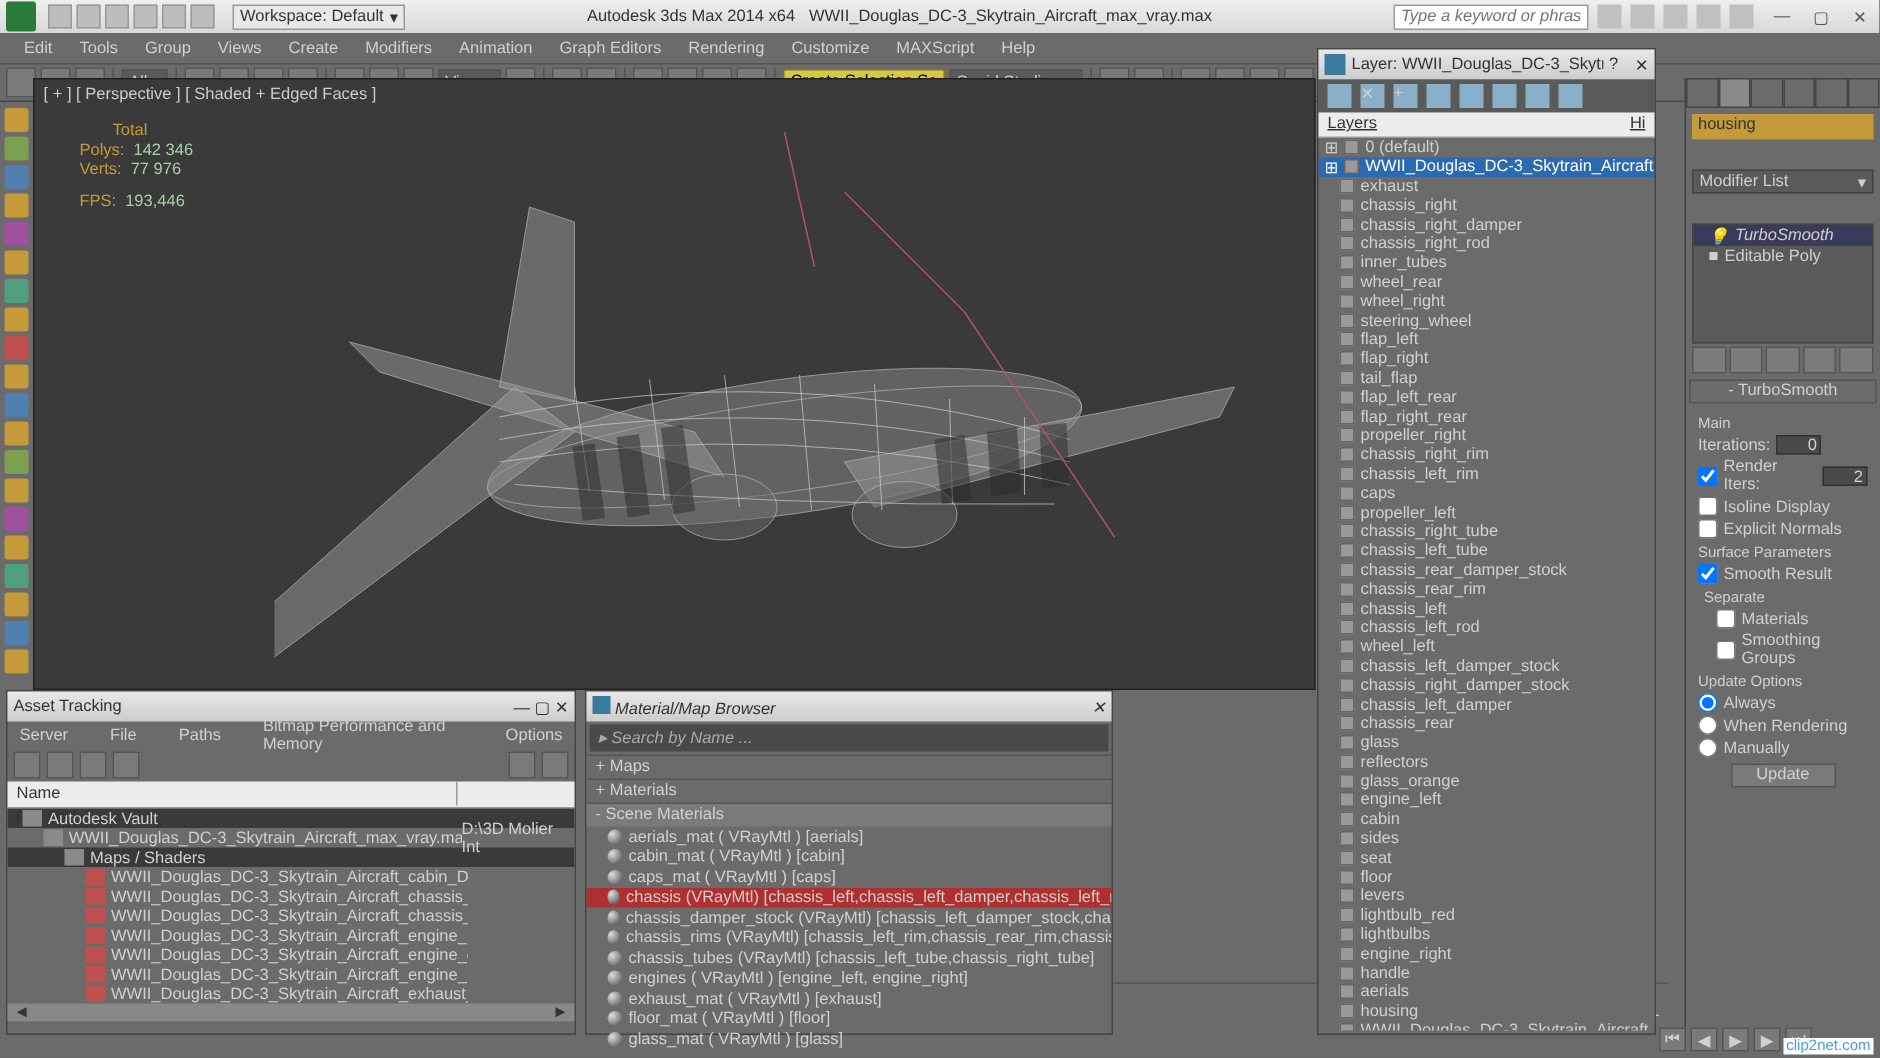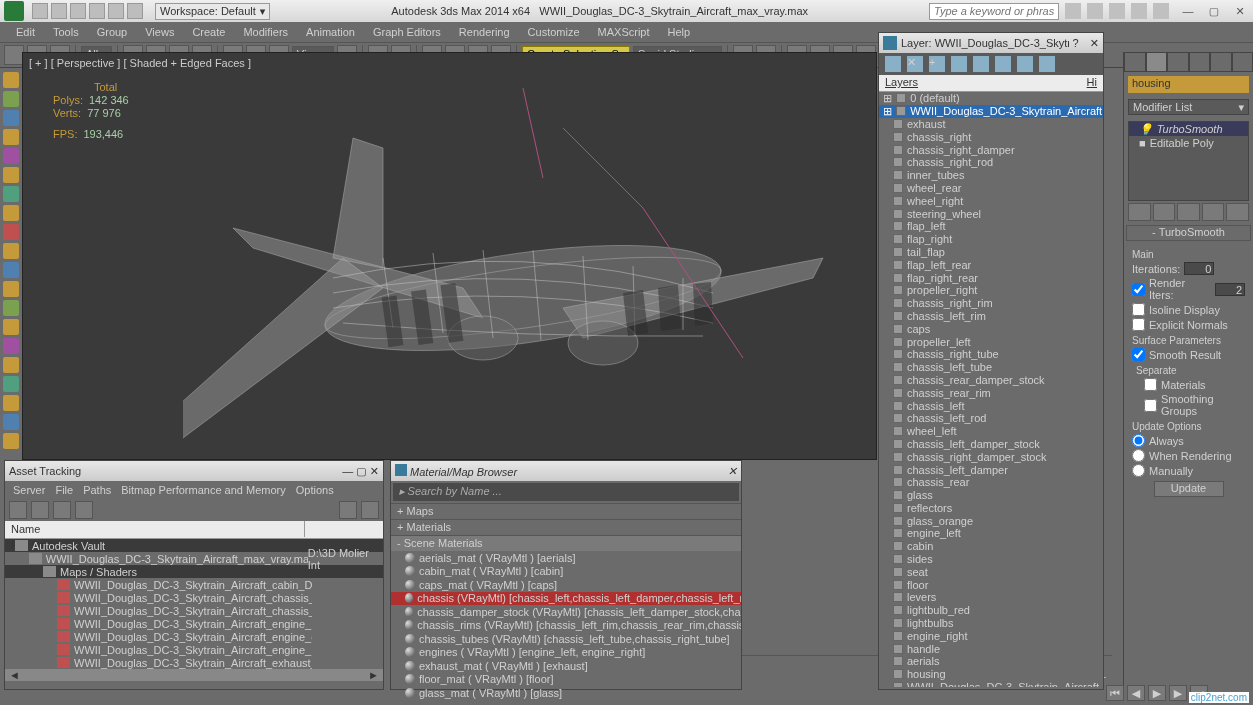--- a/index.html
+++ b/index.html
@@ -36,21 +36,21 @@
 
 .viewport { position:absolute; left:22px; top:52px; width:855px; height:408px; background:#3a3a3a; border:1px solid #222; }
 .viewport .vlabel { position:absolute; left:6px; top:4px; color:#ccc; }
 .viewport .stats { position:absolute; left:30px; top:28px; color:#c49a3a; line-height:13px; }
 .viewport .statv { color:#a8d0a8; display:inline-block; margin-left:6px; }
 .viewport .wire { position:absolute; left:160px; top:25px; width:670px; height:370px; }
 
 
 .asset { position:absolute; left:4px; top:460px; width:380px; height:230px; background:#6b6b6b; border:1px solid #444; }
 .asset .hdr { height:20px; background:linear-gradient(#e8e8e8,#cccccc); color:#333; display:flex; align-items:center; padding:0 4px; justify-content:space-between; }
-.asset .menu { height:18px; display:flex; align-items:center; gap:10px; padding:0 8px; color:#d0d0d0;text-align:right; }
+.asset .menu { height:18px; display:flex; align-items:center; gap:28px; padding:0 8px; color:#d0d0d0; }
 .asset .tb { height:22px; display:flex; align-items:center; padding:0 4px; gap:4px; }
 .asset .tb .ico { width:18px; height:18px; background:#7a7a7a; border:1px solid #555; }
 .asset .cols { height:18px; background:#ececec; color:#333; display:flex; border-bottom:1px solid #999;flex-direction:column; }
 .asset .cols div:first-child { width:300px; padding:2px 6px; border-right:1px solid #999; }
 .asset .cols div:last-child { flex:1; padding:2px 6px; }
 .asset .tree { height:130px; overflow:hidden; background:#6b6b6b; }
 .asset .row { display:flex; height:13px; align-items:center; padding-left:10px; color:#d0d0d0; }
 .asset .row.dark { background:#3a3a3a; }
 .asset .row .i { width:13px; height:11px; background:#8a8a8a; margin-right:4px; }
 .asset .row .ipng { background:#c05050; }
@@ -84,21 +84,21 @@
 .layerp .lrow.top { padding-left:4px; }
 .layerp .lrow.sel { background:#2a6ab0; color:#fff; }
 .layerp .cube { width:10px; height:10px; background:#999; border:1px solid #666; }
 
 
 .cmdp { position:absolute; right:0; top:52px; width:130px; height:640px; background:#6b6b6b; border-left:1px solid #444; }
 .cmdp .tabs { height:20px; display:flex; background:#5a5a5a; }
 .cmdp .tabs .t { flex:1; height:20px; border:1px solid #444; background:#6b6b6b; }
 .cmdp .tabs .t.a { background:#8a8a8a; }
 .cmdp .name { height:17px; background:#c49a3a; margin:4px; color:#333; padding:1px 4px; }
-.cmdp .drop { height:16px; background:#5a5a5a; margin:6px 4px; padding:1px 4px; border:1px solid #444; }
+.cmdp .drop { height:16px; background:#5a5a5a; margin:20px 4px; padding:1px 4px; border:1px solid #444; }
 .cmdp .stack { height:80px; background:#5a5a5a; margin:2px 4px; border:1px solid #444; }
 .cmdp .stack .srow { height:14px; padding:1px 10px; display:flex; align-items:center; gap:4px; }
 .cmdp .stack .srow.sel { background:#3a3a5a; font-style:italic; }
 .cmdp .btns { height:18px; display:flex; gap:2px; margin:2px 4px; }
 .cmdp .btns .b { flex:1; background:#7a7a7a; border:1px solid #555; }
 .cmdp .roll { margin:4px 2px; }
 .cmdp .rhdr { height:16px; background:#6b6b6b; text-align:center; border:1px solid #555; }
 .cmdp .rbody { padding:4px 6px; background:#6b6b6b; }
 .cmdp .rbody label { display:flex; align-items:center; gap:4px; margin:2px 0; font-size:10px; }
 .cmdp .rbody .sect { color:#d0d0d0; margin:4px 0 2px; font-size:10px; }
@@ -224,21 +224,21 @@
   <div class="ico" style="background:#c49a3a"></div>
   <div class="ico" style="background:#50a080"></div>
   <div class="ico" style="background:#c49a3a"></div>
   <div class="ico" style="background:#5080b0"></div>
   <div class="ico" style="background:#c49a3a"></div>
 </div>
 
 <div class="viewport">
   <div class="vlabel">[ + ] [ Perspective ] [ Shaded + Edged Faces ]</div>
   <div class="stats">
-    <div style="margin-left:41px"><span>Total</span></div>
+    <div style="margin-left:22px"><span>Total</span></div>
     <div><span>Polys:</span><span class="statv">142 346</span></div>
     <div><span>Verts:</span><span class="statv">77 976</span></div>
     <div style="height:8px"></div>
     <div><span>FPS:</span><span class="statv">193,446</span></div>
   </div>
   <svg class="wire" viewBox="0 0 670 370">
     <g stroke="#b0b0b0" stroke-width="0.5" fill="#8a8a8a" fill-opacity="0.5">
 
       <ellipse cx="340" cy="220" rx="200" ry="45" transform="rotate(-8 340 220)"></ellipse>
       <ellipse cx="340" cy="220" rx="200" ry="30" transform="rotate(-8 340 220)" fill="none"></ellipse>

